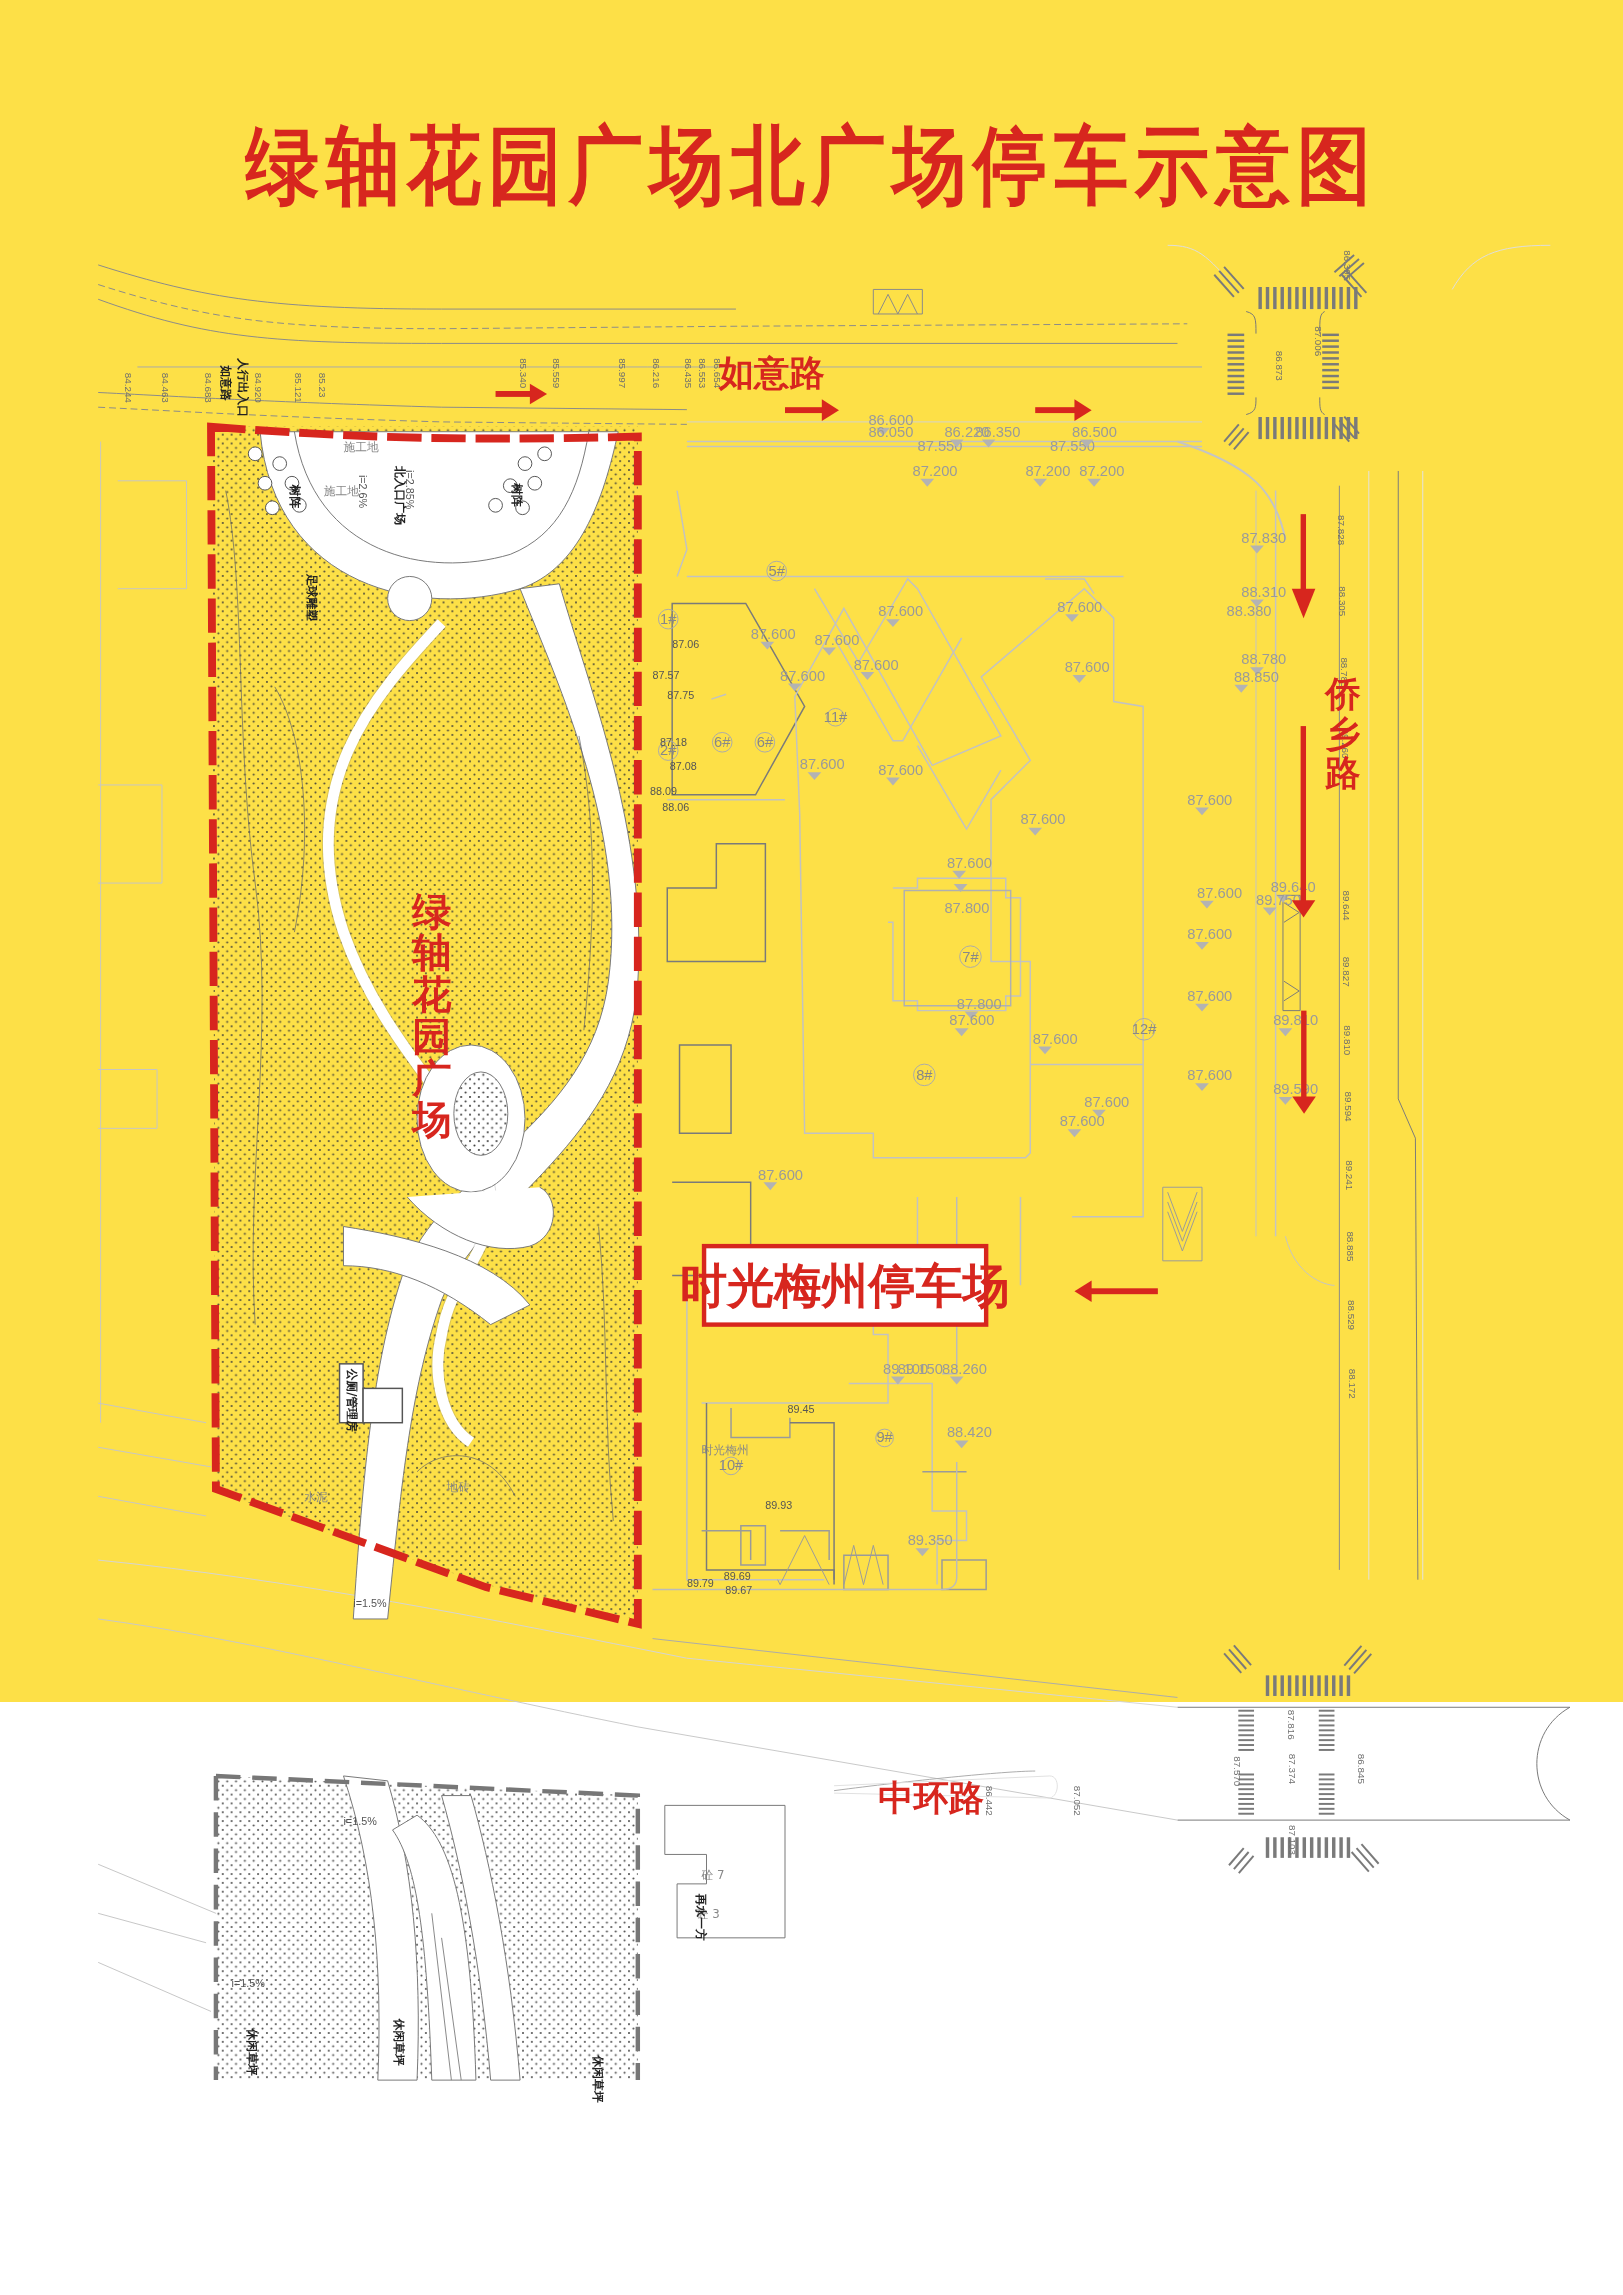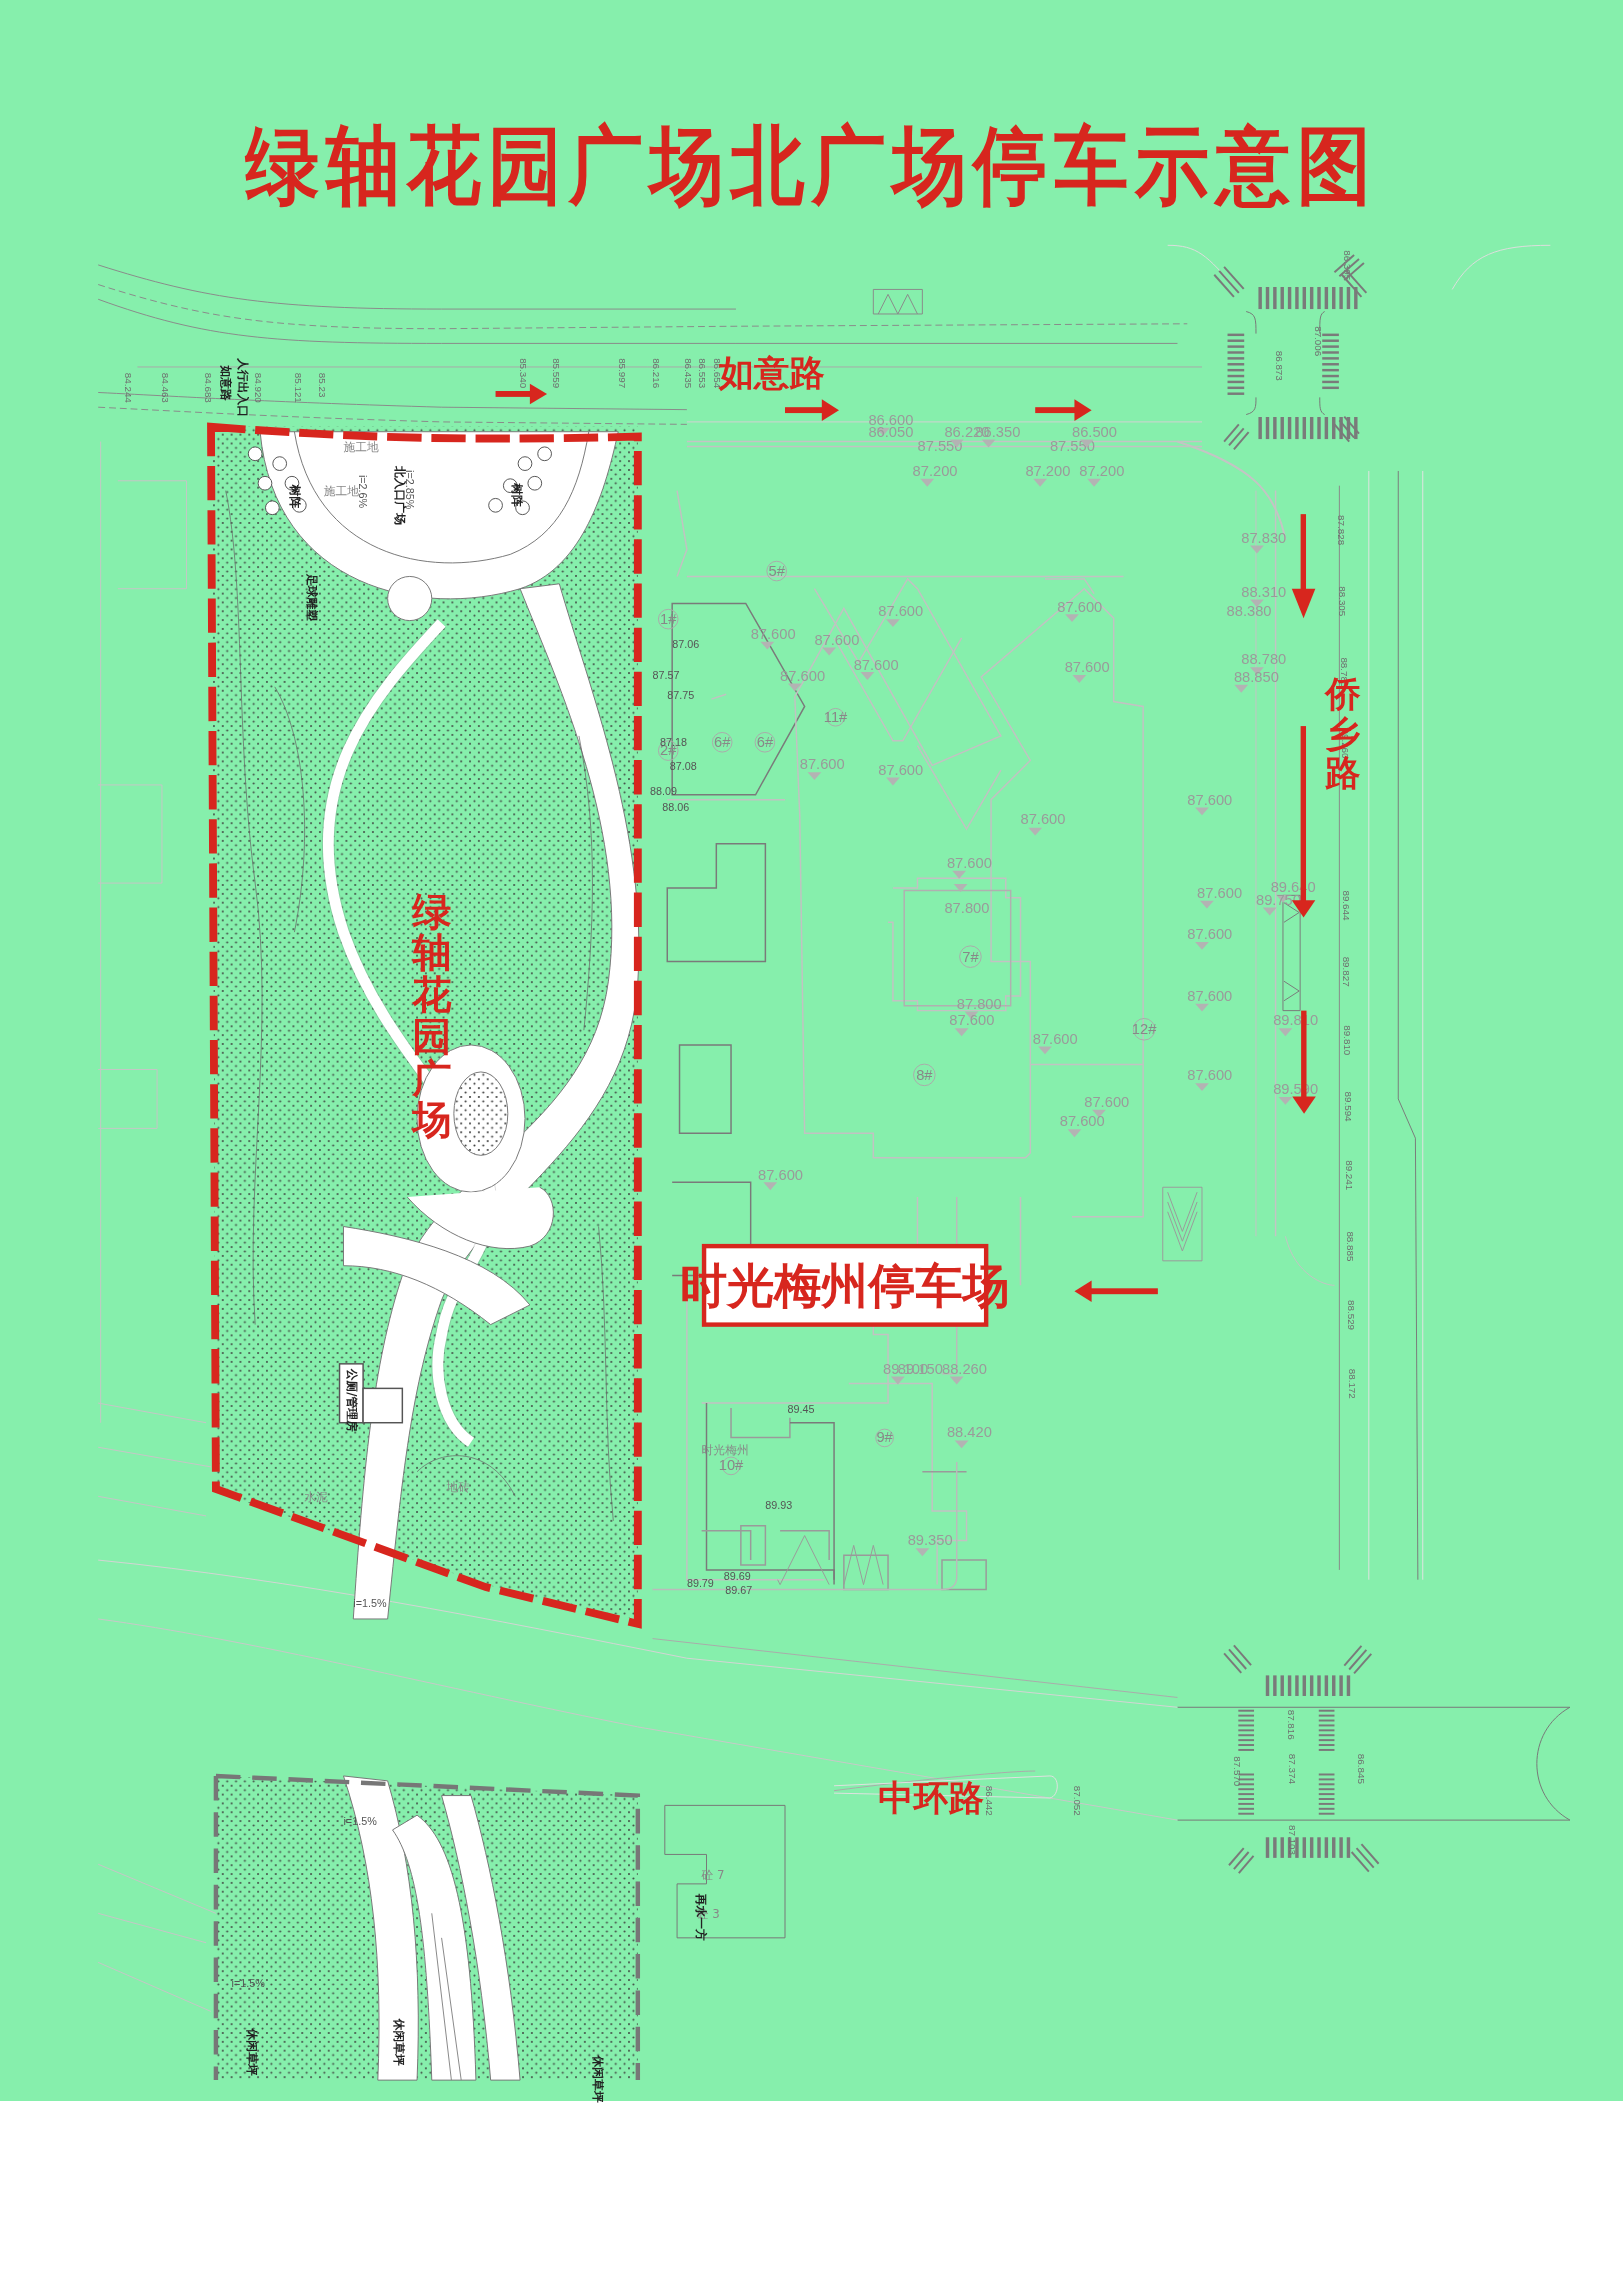--- a/index.html
+++ b/index.html
@@ -1,17 +1,17 @@
 <!DOCTYPE html>
 <html style="font-size:7.9px"><head>
 <meta charset="utf-8">
 <style>
   html, body { margin: 0; padding: 0; background: #ffffff; }
   body { width: 1623px; height: 2295px; position: relative; overflow: hidden; font-family: "DejaVu Sans", sans-serif; }
-  #page { position: absolute; left: 0; top: 0; width: 1623px; height: 2101px; background: #86efac; }
+  #page { position: absolute; left: 0; top: 0; width: 1623px; height: 1702px; background: #fde047; }
   .title {
     position: absolute; left: 0; width: 1623px; top: 110px; text-align: center;
     font-family: "DejaVu Sans", sans-serif; font-weight: bold; font-size: 74px;
     color: #d7261e; letter-spacing: 6.9px; transform: scaleY(1.15); transform-origin: top;
   }
   svg#map { position: absolute; left: 0; top: 0; }
   .lbl-red { fill: #d7261e; font-family: "DejaVu Sans", sans-serif; font-weight: bold; }
   .elev { fill: #9a9a9a; font-family: "Liberation Sans", sans-serif; font-size: 30px; }
   .elev-sm { fill: #6e6e6e; font-family: "Liberation Sans", sans-serif; font-size: 20px; }
   .elev-dark { fill: #555; font-family: "Liberation Sans", sans-serif; font-size: 22px; }

